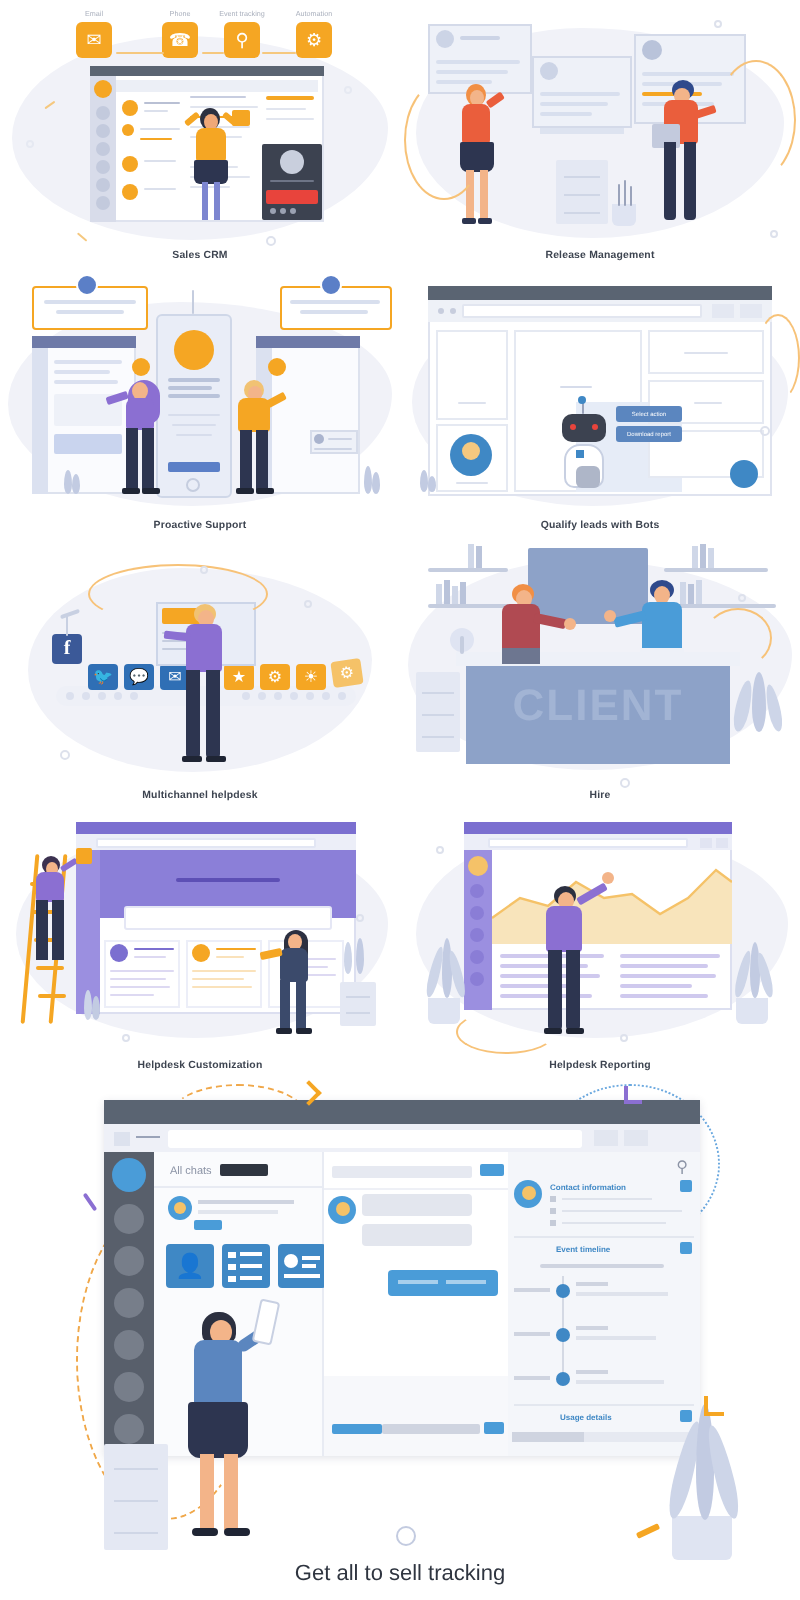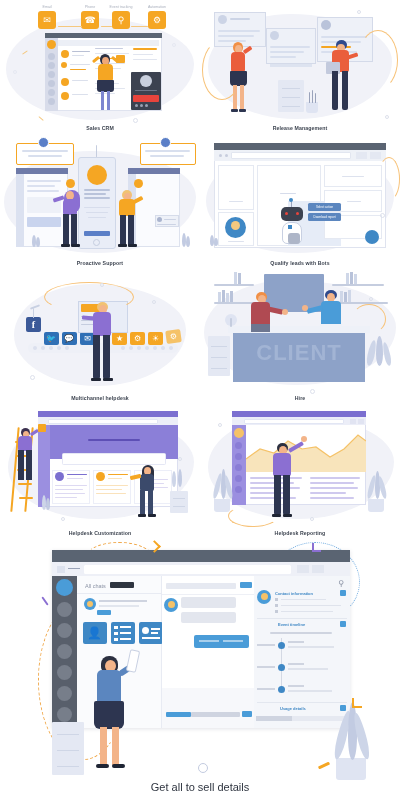--- a/index.html
+++ b/index.html
@@ -694,14 +694,14 @@
   <div class="leaf" style="left:348px;top:162px;width:9px;height:58px;background:#c2cbe2;"></div>
   <div class="leaf" style="left:357px;top:172px;width:9px;height:48px;background:#cdd5e8;transform:rotate(-14deg);"></div>
 
   <div class="dot" style="left:198px;top:223px;width:10px;height:10px;border:1px solid #c3cbe0;background:none;"></div>
   <div class="bar" style="left:40px;top:60px;width:10px;height:2px;background:#8b6fd2;transform:rotate(55deg);"></div>
   <div class="bar" style="left:318px;top:224px;width:12px;height:3px;background:#f5a623;transform:rotate(-25deg);"></div>
   <div style="position:absolute;left:352px;top:158px;width:10px;height:10px;border-left:2px solid #f5a623;border-bottom:2px solid #f5a623;"></div>
   <div style="position:absolute;left:312px;top:3px;width:9px;height:9px;border-left:2px solid #8b6fd2;border-bottom:2px solid #8b6fd2;"></div>
   <div style="position:absolute;left:150px;top:2px;width:9px;height:9px;border-left:2px solid #f5a623;border-top:2px solid #f5a623;transform:rotate(135deg);"></div>
 
-  <div class="bigcap">Get all to sell details</div>
+  <div class="bigcap">Get all to sell tracking</div>
 </div>
 
 </body></html>

